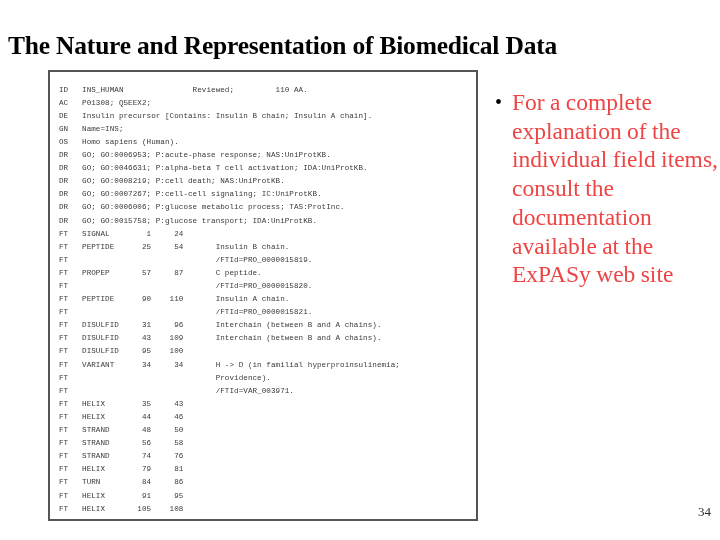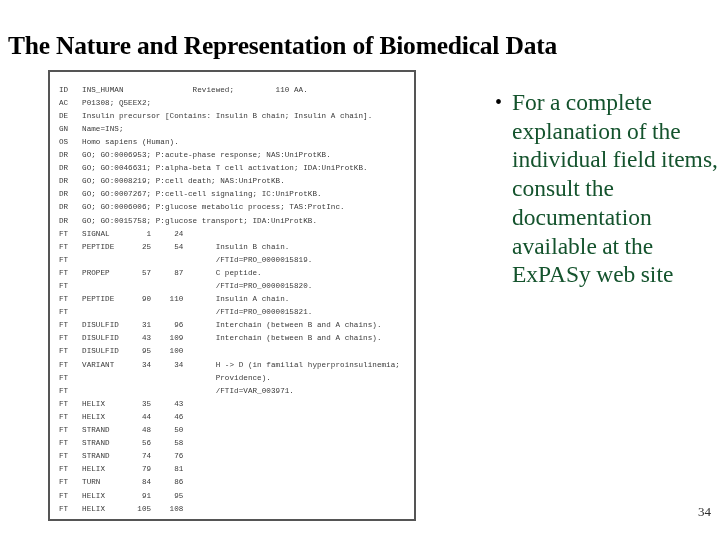--- a/index.html
+++ b/index.html
@@ -36,21 +36,21 @@
     letter-spacing: -0.2px;
     white-space: nowrap;
     color: #000000;
   }
 
   
   #record-box {
     position: absolute;
     left: 48px;
     top: 70px;
-    width: 368px;
+    width: 430px;
     height: 451px;
     background: #ffffff;
     border: 2px solid #555555;
     box-sizing: border-box;
     overflow: hidden;
   }
 
   #record-listing {
     position: absolute;
     left: 9px;
@@ -86,21 +86,21 @@
     line-height: 29px;
     text-align: left;
     padding-left: 3px;
     box-sizing: border-box;
   }
   .bullet-text {
     flex: 1 1 auto;
     font-family: "Liberation Serif", serif;
     font-size: 23.5px;
     line-height: 28.7px;
-    color: #14532d;
+    color: #ef4444;
     word-spacing: -0.5px;
   }
 
   
   #page-number {
     position: absolute;
     right: 9px;
     bottom: 20px;
     font-family: "Liberation Serif", serif;
     font-size: 13px;

